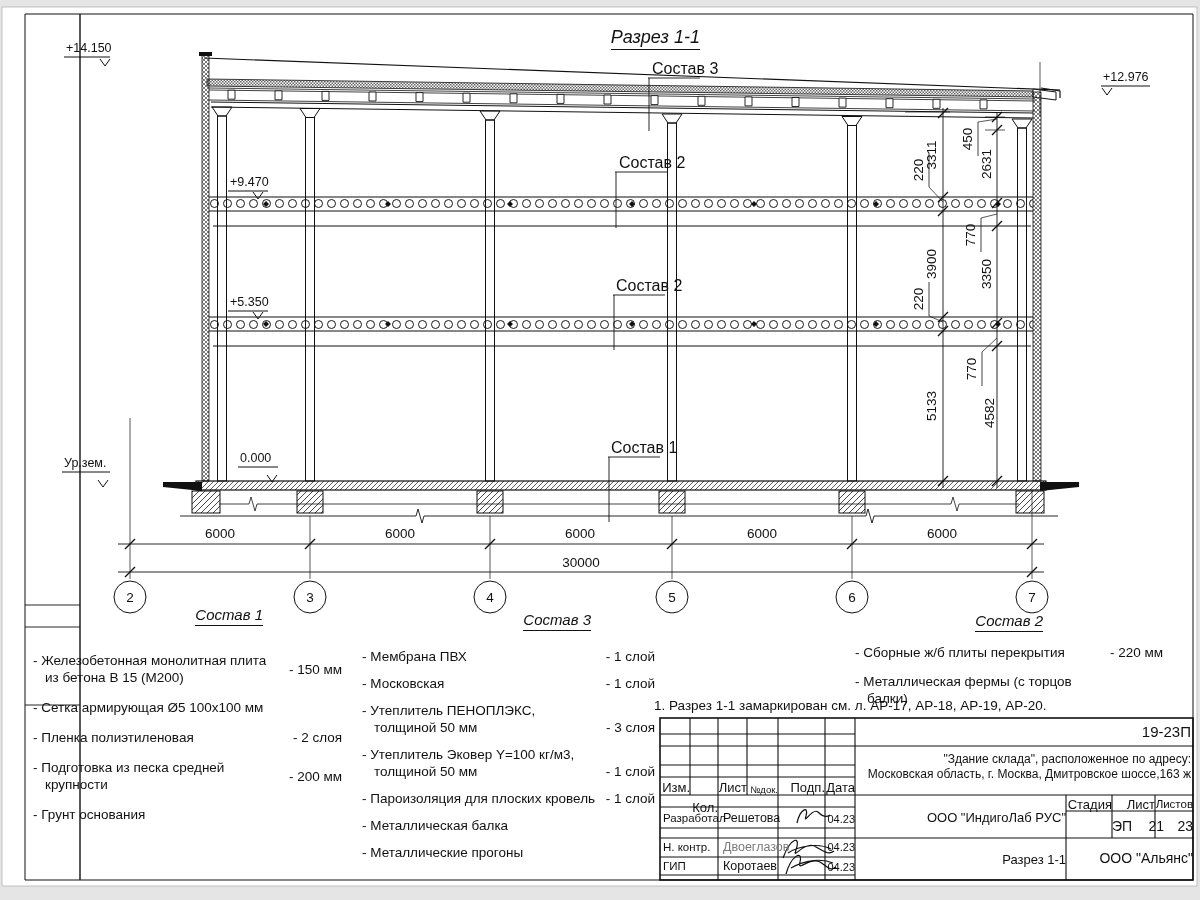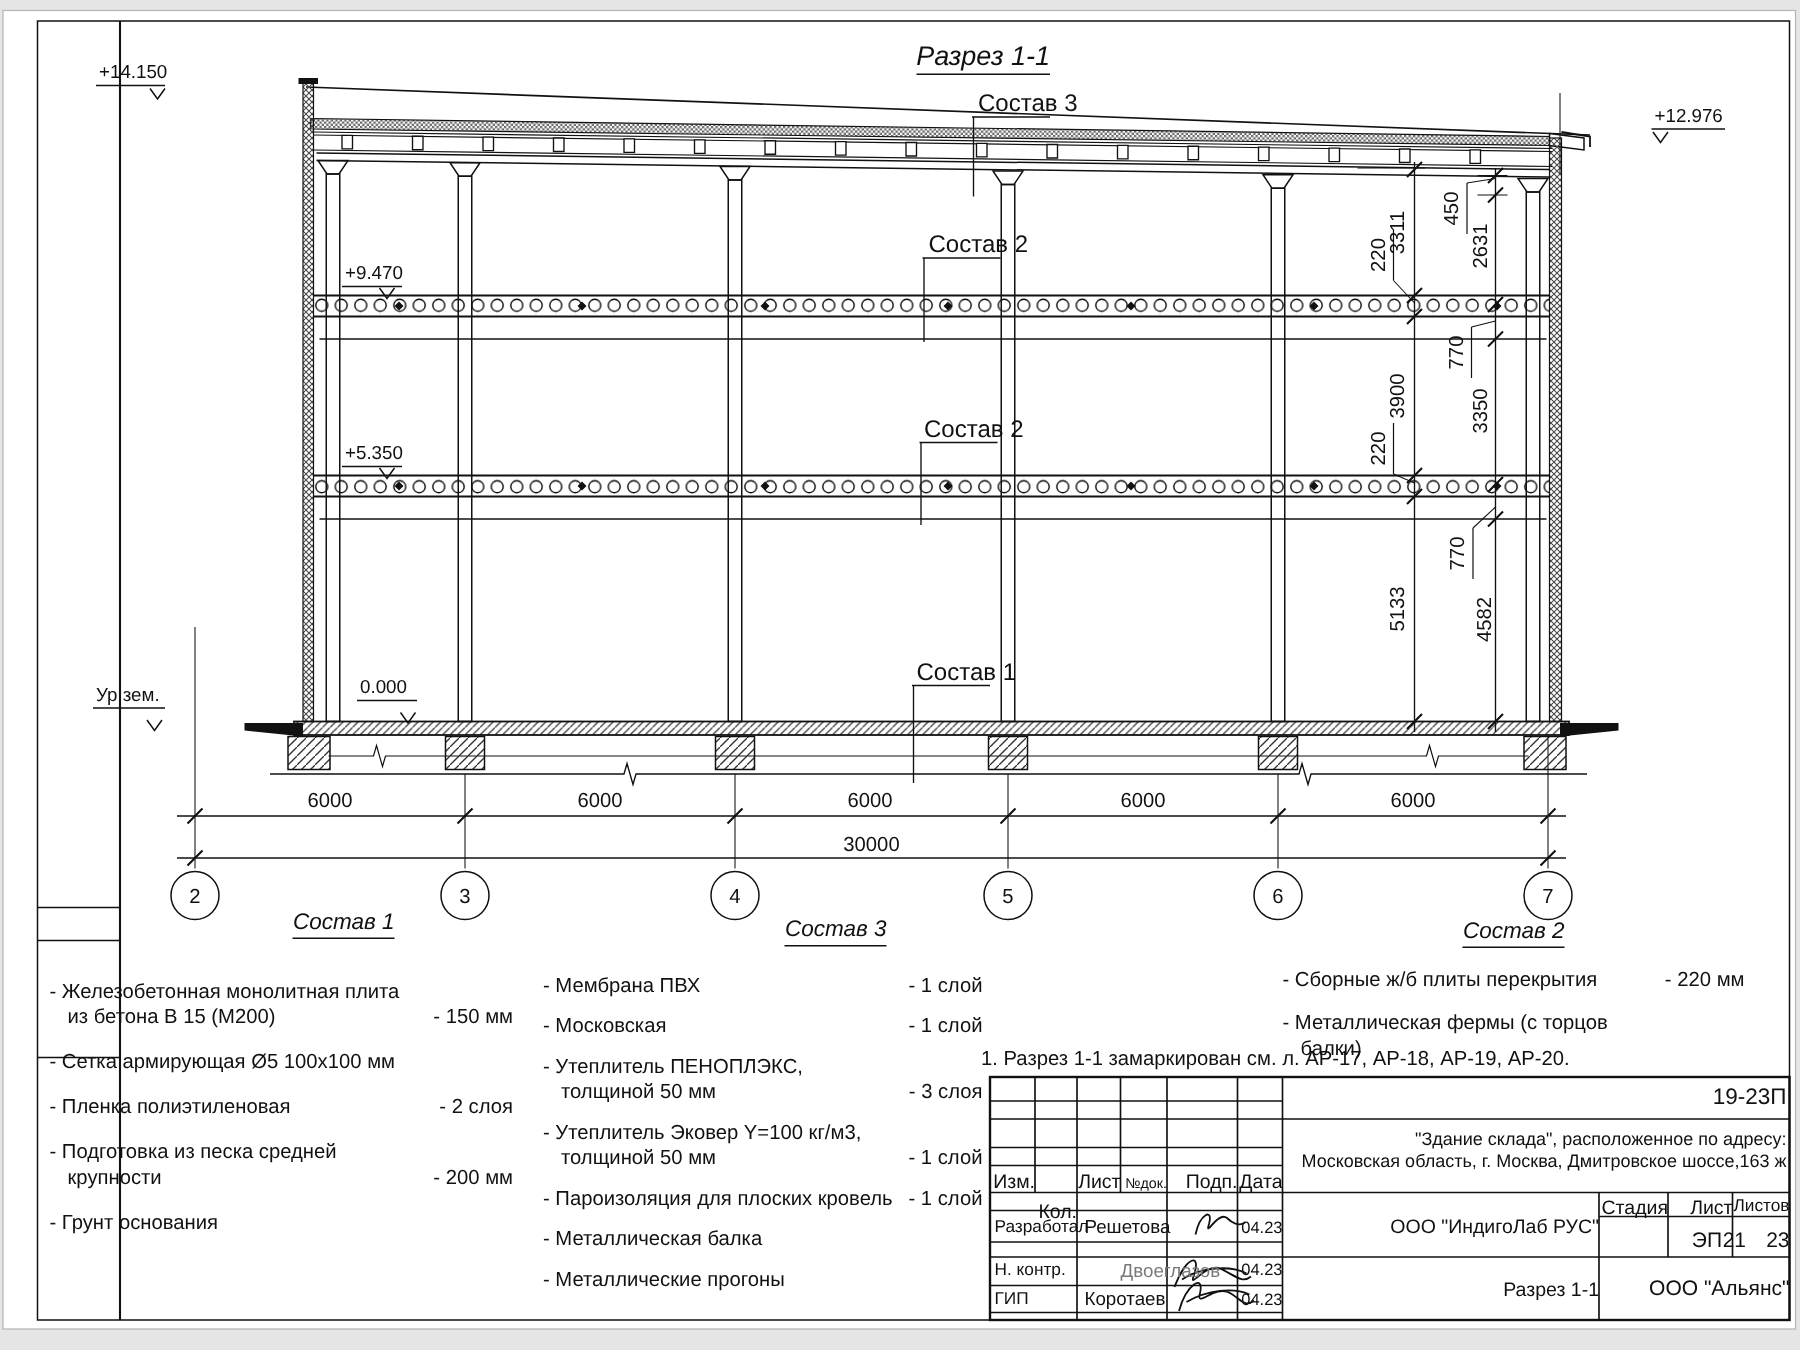--- a/index.html
+++ b/index.html
@@ -6,21 +6,21 @@
   #stage{position:relative;width:1200px;height:900px;overflow:hidden;background:#e5e5e5;}
   #stage svg{position:absolute;left:0;top:0;}
   .abs{position:absolute;}
   .ctr{text-align:right;}
   .u{border-bottom:1.4px solid #111;padding-bottom:2px;}
   .h-title{font-style:italic;font-size:18px;}
   .lg-title{font-style:italic;font-size:15px;}
   .li{display:flex;justify-content:space-between;align-items:flex-end;font-size:13.5px;line-height:17px;}
   .li .nm{padding-left:12px;text-indent:-12px;white-space:pre-line;max-width:78%;}
   .li .vl{white-space:nowrap;}
-  .mb13{margin-bottom:13px;} .mb10{margin-bottom:10px;} .mb12{margin-bottom:12px;}
+  .mb13{margin-bottom:13px;align-items:center;} .mb10{margin-bottom:10px;} .mb12{margin-bottom:12px;}
   .note{font-size:13.5px;}
   .tbt{font-size:13px;line-height:15px;}
   svg text{font-family:"Liberation Sans",sans-serif;fill:#111;}
   .d{font-size:13.5px;} .e{font-size:12.5px;}
 </style>
 </head>
 <body>
 
 <div id="stage">
 
@@ -294,31 +294,31 @@
   <div class="abs ctr tbt" style="left:718px;top:780px;width:29px;">Лист</div>
   <div class="abs ctr" style="left:747px;top:784px;width:31px;font-size:9.5px;">№док.</div>
   <div class="abs ctr tbt" style="left:778px;top:780px;width:47px;">Подп.</div>
   <div class="abs ctr tbt" style="left:825px;top:780px;width:30px;">Дата</div>
 
   <div class="abs" style="left:663px;top:812px;font-size:11.5px;">Разработал</div>
   <div class="abs" style="left:723px;top:811px;font-size:12.5px;">Решетова</div>
   <div class="abs ctr" style="left:825px;top:813px;width:30px;font-size:11px;">04.23</div>
 
   <div class="abs" style="left:663px;top:841px;font-size:11.5px;">Н. контр.</div>
-  <div class="abs" style="left:723px;top:840px;font-size:12.5px;color:#7a7a7a;margin-left:24px;">Двоеглазов</div>
+  <div class="abs" style="left:723px;top:840px;font-size:12.5px;color:#7a7a7a;">Двоеглазов</div>
   <div class="abs ctr" style="left:825px;top:841px;width:30px;font-size:11px;">04.23</div>
 
   <div class="abs" style="left:663px;top:860px;font-size:11.5px;">ГИП</div>
   <div class="abs" style="left:723px;top:859px;font-size:12.5px;">Коротаев</div>
   <div class="abs ctr" style="left:825px;top:861px;width:30px;font-size:11px;">04.23</div>
 
   <div class="abs ctr" style="left:857px;top:810px;width:209px;font-size:13px;">ООО "ИндигоЛаб РУС"</div>
   <div class="abs ctr tbt" style="left:1066px;top:797px;width:46px;">Стадия</div>
   <div class="abs ctr tbt" style="left:1112px;top:797px;width:43px;">Лист</div>
   <div class="abs ctr" style="left:1155px;top:798px;width:38px;font-size:11.5px;">Листов</div>
-  <div class="abs ctr" style="left:1066px;top:818px;width:66px;font-size:14px;padding-left:16px;">ЭП</div>
+  <div class="abs ctr" style="left:1066px;top:818px;width:66px;font-size:14px;">ЭП</div>
   <div class="abs ctr" style="left:1112px;top:818px;width:52px;font-size:14px;">21</div>
   <div class="abs ctr" style="left:1155px;top:818px;width:38px;font-size:14px;">23</div>
   <div class="abs ctr" style="left:857px;top:852px;width:209px;font-size:13px;">Разрез 1-1</div>
   <div class="abs ctr" style="left:1066px;top:850px;width:127px;font-size:14px;">ООО "Альянс"</div>
 </div>
 
 </div>
 
 </body></html>

